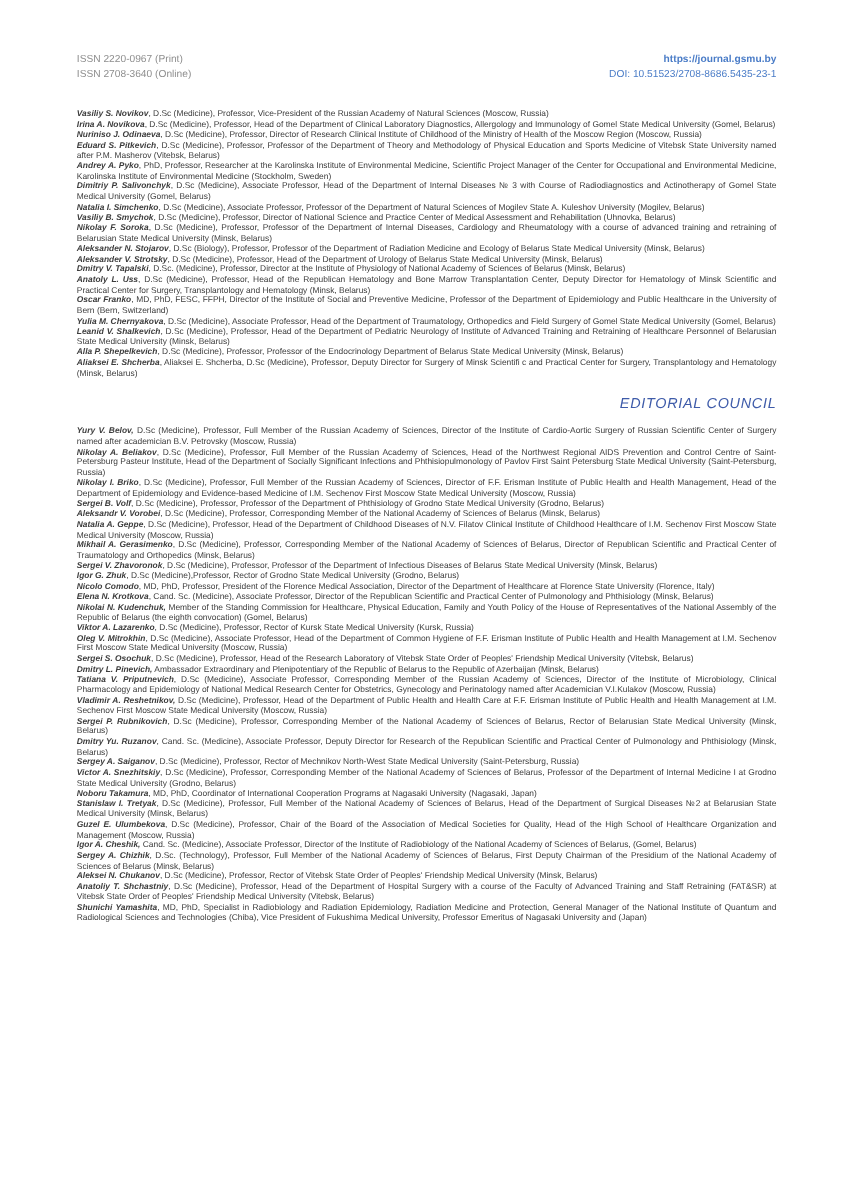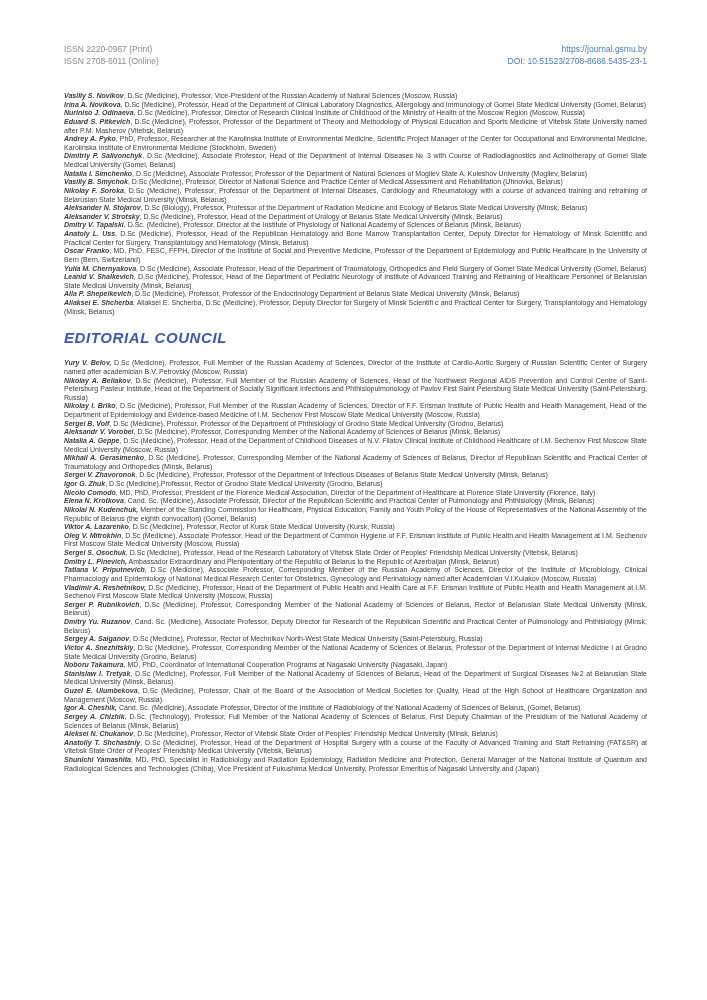--- a/index.html
+++ b/index.html
@@ -26,53 +26,53 @@
     font-size: 8.5px;
     line-height: 11.5px;
   }
   .links-block {
     text-align: right;
     font-size: 8.5px;
     line-height: 11.5px;
   }
   .journal-url {
     display: block;
-    font-weight: normal;
+    font-weight: bold;
     color: #4a7cc7;
     text-decoration: none;
     cursor: pointer;
   }
   .doi-line { color: #4a7cc7; }
   main { padding: 25px 60px 0 64px; }
   p.member {
     margin: 0;
     font-size: 7px;
     line-height: 8.62px;
     color: #3c3c3c;
     text-align: justify;
   }
   .nm { font-weight: bold; font-style: italic; }
   h2.council-heading {
     margin: 13px 0 13px 0;
-    text-align: left;
+    text-align: right;
     color: #3e5ba9;
     font-style: italic;
-    font-weight: bold;
-    font-size: 15px;
+    font-weight: normal;
+    font-size: 12px;
     letter-spacing: 0.6px;
   }
 </style>
 </head>
 <body>
 
 <div class="page">
   <header class="page-header">
     <div class="issn-block">
       <div>ISSN 2220-0967 (Print)</div>
-      <div>ISSN 2708-6011 (Online)</div>
+      <div>ISSN 2708-3640 (Online)</div>
     </div>
     <div class="links-block">
       <a class="journal-url">https://journal.gsmu.by</a>
       <div class="doi-line">DOI: 10.51523/2708-8686.5435-23-1</div>
     </div>
   </header>
 
   <main>
     <section id="board-list">
         <p class="member"><span class="nm">Vasiliy S. Novikov</span><span>, D.Sc (Medicine), Professor, Vice-President of the Russian Academy of Natural Sciences (Moscow, Russia)</span></p>

